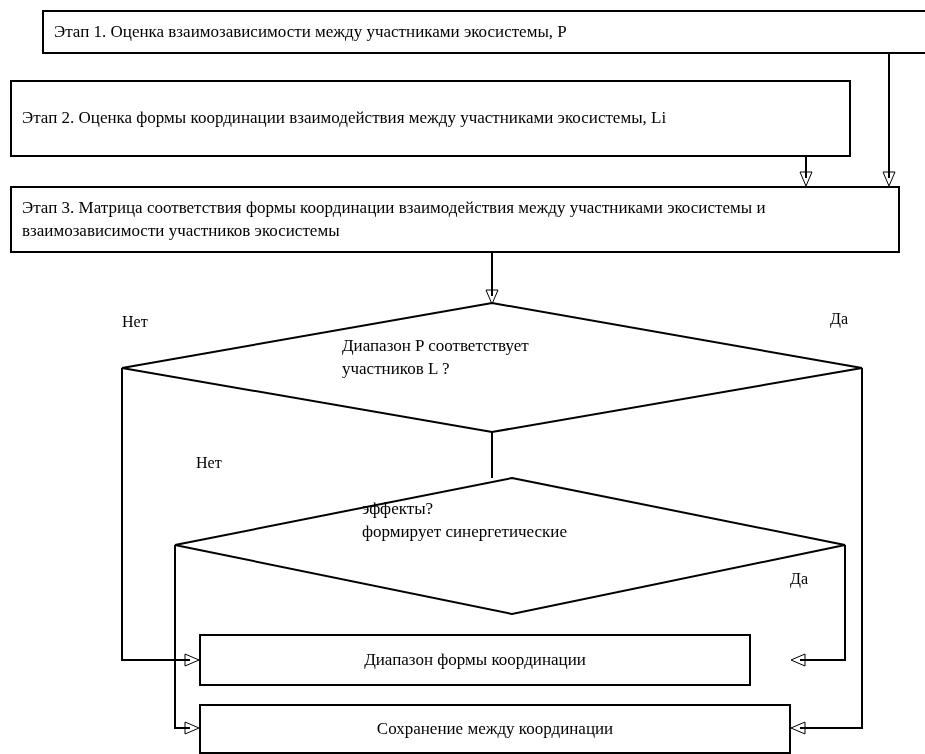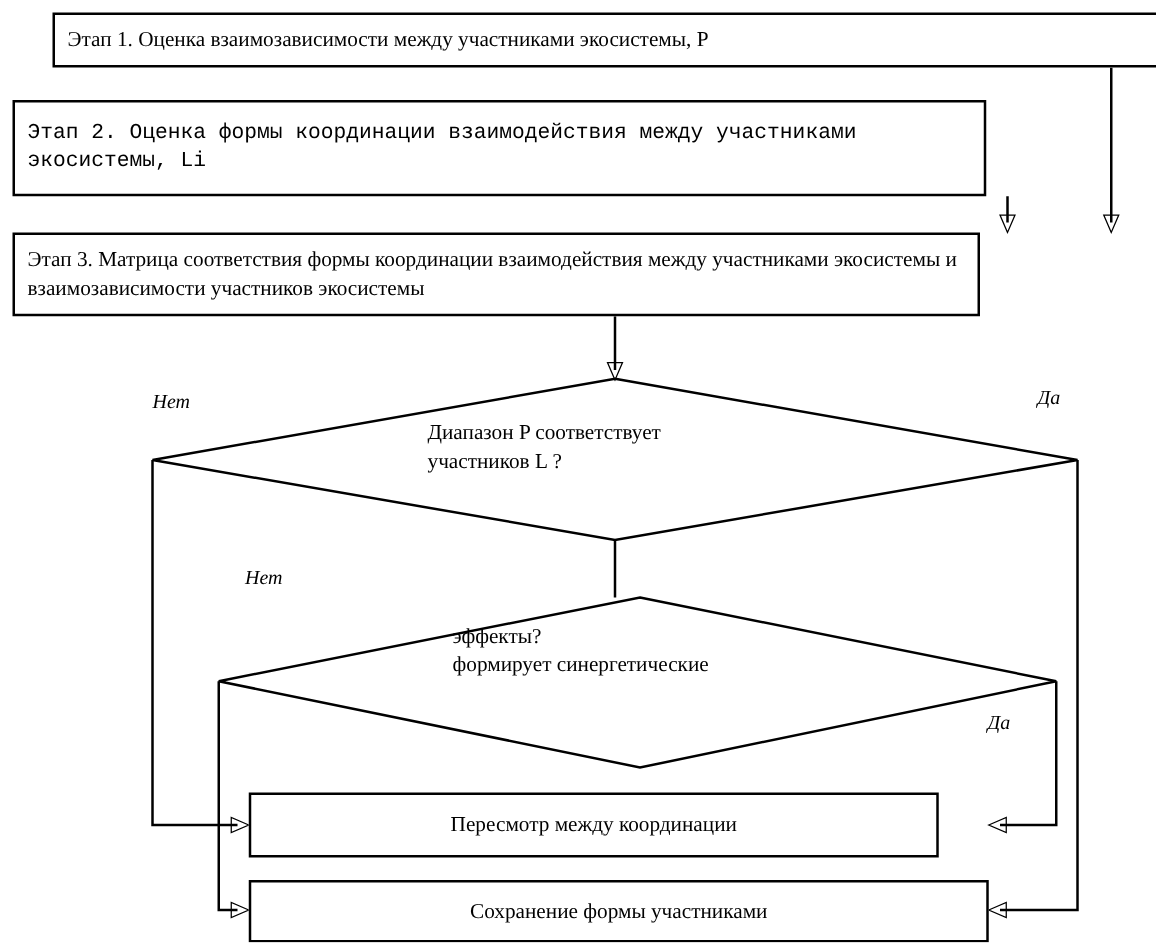--- a/index.html
+++ b/index.html
@@ -29,21 +29,20 @@
   }
   .box.center {
     justify-content: center;
     text-align: center;
   }
   .label {
     position: absolute;
     font-size: 16px;
     color: #000000;
     white-space: nowrap;
-    font-style: italic;
   }
   .diamond-text {
     position: absolute;
     text-align: left;
     font-size: 17px;
     line-height: 1.35;
     color: #000000;
     pointer-events: none;
   }
   svg.lines {
@@ -91,45 +90,45 @@
     <polygon points="199,728 185,722 185,734" fill="#000000" stroke-width="1"></polygon>
 
     <polyline points="845,545 845,660 800,660" stroke-width="2"></polyline>
     <polygon points="791,660 805,654 805,666" fill="#000000" stroke-width="1"></polygon>
   </svg>
 
   <div class="box" style="left:10px; top:10px; width:905px; height:44px;margin-left:32px;">
     <span>Этап 1. Оценка взаимозависимости между участниками экосистемы, P</span>
   </div>
 
-  <div class="box" style="left:10px; top:80px; width:779px; height:77px;font-family:Liberation Mono, monospace;">
+  <div class="box" style="left:10px; top:80px; width:841px; height:77px;">
     <span>Этап 2. Оценка формы координации взаимодействия между участниками экосистемы, Li</span>
   </div>
 
-  <div class="box" style="left:10px; top:186px; width:774px; height:67px;">
+  <div class="box" style="left:10px; top:186px; width:890px; height:67px;">
     <span>Этап 3. Матрица соответствия формы координации взаимодействия между участниками экосистемы и взаимозависимости участников экосистемы</span>
   </div>
 
   <div class="diamond-text" style="left:342px; top:335px; width:300px;">
     <div>Диапазон P соответствует</div>
     <div>участников L ?</div>
   </div>
 
   <div class="label" style="left:122px; top:313px;">Нет</div>
   <div class="label" style="left:830px; top:310px;">Да</div>
 
   <div class="diamond-text" style="left:362px; top:498px; width:300px;">
     <div>эффекты?</div>
     <div>формирует синергетические</div>
   </div>
 
   <div class="label" style="left:196px; top:454px;">Нет</div>
   <div class="label" style="left:790px; top:570px;">Да</div>
 
   <div class="box center" style="left:199px; top:634px; width:552px; height:52px;">
-    <span>Пересмотр между координации</span>
+    <span>Диапазон формы координации</span>
   </div>
 
   <div class="box center" style="left:199px; top:704px; width:592px; height:50px;">
-    <span>Сохранение формы участниками</span>
+    <span>Сохранение между координации</span>
   </div>
 
 </div>
 
 </body></html>

